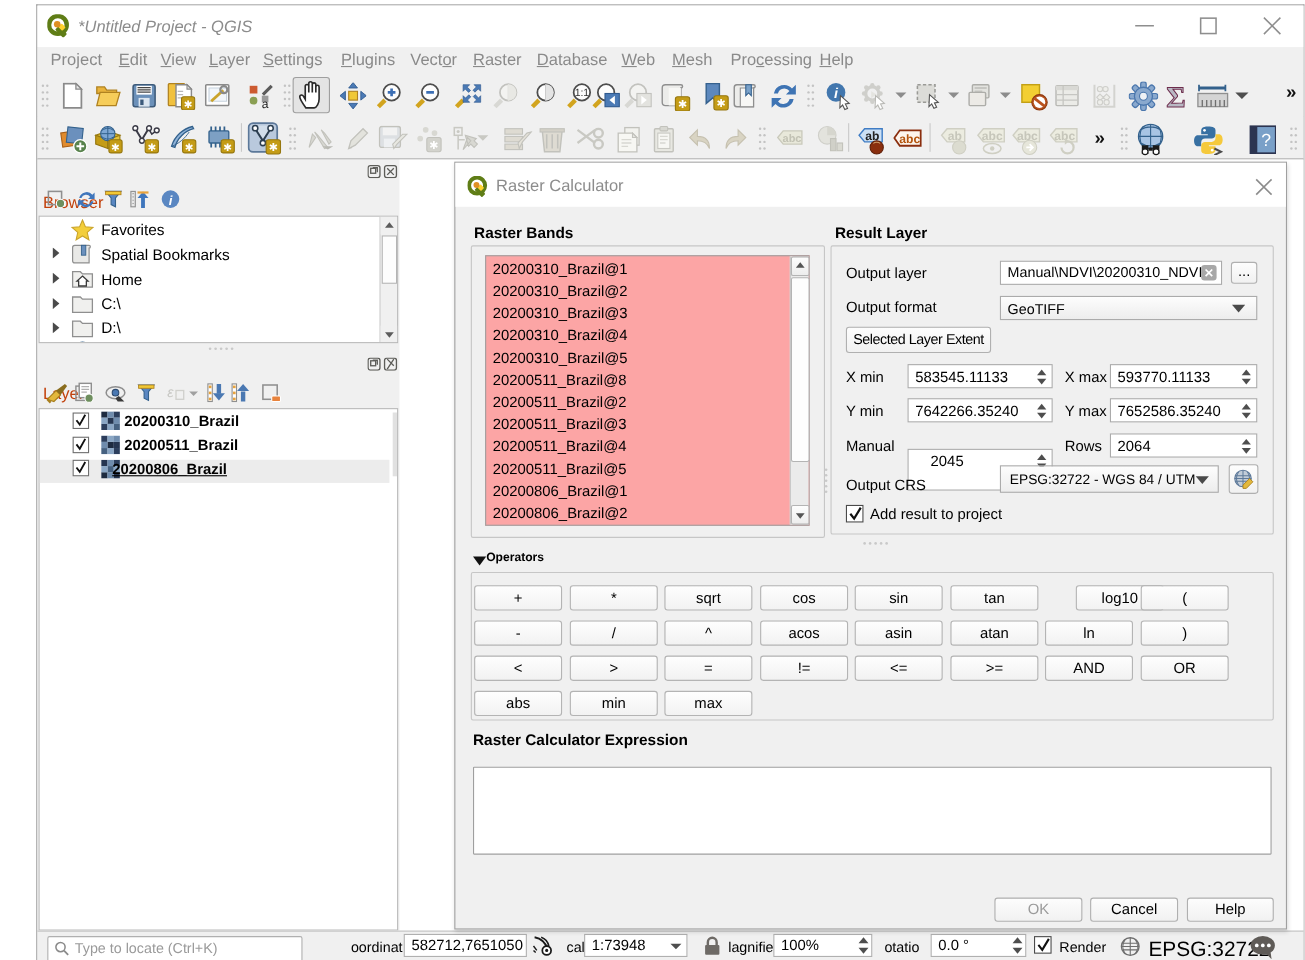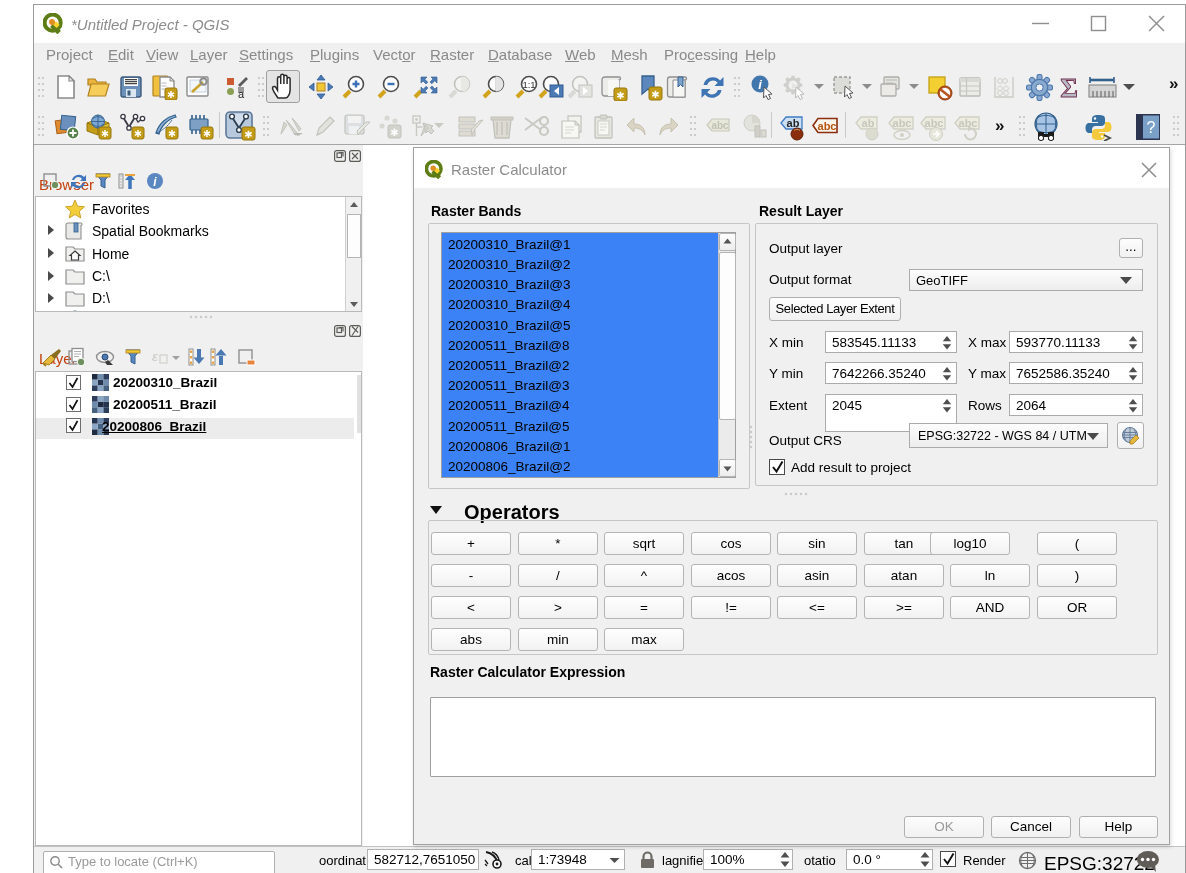--- a/index.html
+++ b/index.html
@@ -822,21 +822,21 @@
           <rect x="13.5" y="9.2" width="6" height="5.2" rx="1" transform="rotate(45 14 11)" fill="#ffd32e"></rect>
           <circle cx="10.3" cy="10.3" r="3.4" fill="#e08f24"></circle>
         </svg>
         <div class="abs" style="left:37px;top:13px;font-size:15px;color:#8c8c8c">Raster Calculator</div>
         <svg class="abs" style="left:726px;top:13px" width="18" height="18">
             <path d="M2 2l14 14M16 2L2 16" stroke="#8c8c8c" stroke-width="1.5"></path>
           </svg>
       </div>
       <div class="lbl bold" style="left:17px;top:55px;font-size:14px">Raster Bands</div>
       <div class="gframe" style="left:14px;top:75px;width:322px;height:266px"></div>
-      <div class="abs" style="left:27px;top:84px;width:295px;height:246px;background:#3b82f6;border:1px solid #9f9f9f">
+      <div class="abs" style="left:27px;top:84px;width:295px;height:246px;background:#fca5a5;border:1px solid #9f9f9f">
         <div class="lbl li" style="left:6px;top:4px">20200310_Brazil@1</div>
         <div class="lbl li" style="left:6px;top:24px">20200310_Brazil@2</div>
         <div class="lbl li" style="left:6px;top:44px">20200310_Brazil@3</div>
         <div class="lbl li" style="left:6px;top:64px">20200310_Brazil@4</div>
         <div class="lbl li" style="left:6px;top:85px">20200310_Brazil@5</div>
         <div class="lbl li" style="left:6px;top:105px">20200511_Brazil@8</div>
         <div class="lbl li" style="left:6px;top:125px">20200511_Brazil@2</div>
         <div class="lbl li" style="left:6px;top:145px">20200511_Brazil@3</div>
         <div class="lbl li" style="left:6px;top:165px">20200511_Brazil@4</div>
         <div class="lbl li" style="left:6px;top:186px">20200511_Brazil@5</div>
@@ -848,20 +848,25 @@
               </svg></div>
           <div class="abs" style="left:0;top:19px;width:17px;height:168px;background:#fdfdfd;border:1px solid #b4b4b4;border-radius:2px"></div>
           <div class="abs" style="left:0;bottom:0;width:17px;height:18px;background:linear-gradient(#fdfdfd,#ededed);border:1px solid #b4b4b4;border-radius:2px"><svg width="15" height="16">
                 <path d="M7.5 11.5l-4-5h8z" fill="#555"></path>
               </svg></div>
         </div>
       </div>
       <div class="lbl bold" style="left:345px;top:55px;font-size:14px">Result Layer</div>
       <div class="gframe" style="left:341px;top:75px;width:403px;height:263px"></div>
       <div class="lbl" style="left:355px;top:93px">Output layer</div>
+      <div class="field" style="left:495px;top:89px;width:202px;height:22px;padding:2px 22px 0 6px">Manual\NDVI\20200310_NDVI
+        <div class="abs" style="right:4px;top:3px;width:14px;height:14px;background:#a8a8a8;border-radius:3px"><svg width="14" height="14">
+              <path d="M4 4l6 6M10 4l-6 6" stroke="#fff" stroke-width="1.6"></path>
+            </svg></div>
+      </div>
       <div class="btn" style="left:705px;top:90px;width:24px;height:20px;line-height:16px">...</div>
       <div class="lbl" style="left:355px;top:124px">Output format</div>
       <div class="combo" style="left:495px;top:121px;width:234px;height:22px;padding:3px 24px 0 6px">GeoTIFF<div class="darr" style="right:10px;top:7px"></div></div>
       <div class="btn" style="left:355px;top:149px;width:132px;height:24px;line-height:22px;font-size:13px;letter-spacing:-0.4px;white-space:nowrap">Selected Layer Extent</div>
       <div class="lbl" style="left:355px;top:187px">X min</div>
       <div class="spin" style="left:411px;top:183px;width:132px;height:22px;padding:3px 0 0 6px">583545.11133<svg class="spinarr" width="12" height="17">
             <path d="M6 2l4.2 5.2H1.8z" fill="#4e4e4e"></path>
             <path d="M6 15.5l4.2-5.2H1.8z" fill="#4e4e4e"></path>
           </svg></div>
       <div class="lbl" style="left:554px;top:187px">X max</div>
@@ -872,22 +877,22 @@
       <div class="lbl" style="left:355px;top:218px">Y min</div>
       <div class="spin" style="left:411px;top:214px;width:132px;height:22px;padding:3px 0 0 6px">7642266.35240<svg class="spinarr" width="12" height="17">
             <path d="M6 2l4.2 5.2H1.8z" fill="#4e4e4e"></path>
             <path d="M6 15.5l4.2-5.2H1.8z" fill="#4e4e4e"></path>
           </svg></div>
       <div class="lbl" style="left:554px;top:218px">Y max</div>
       <div class="spin" style="left:595px;top:214px;width:134px;height:22px;padding:3px 0 0 6px">7652586.35240<svg class="spinarr" width="12" height="17">
             <path d="M6 2l4.2 5.2H1.8z" fill="#4e4e4e"></path>
             <path d="M6 15.5l4.2-5.2H1.8z" fill="#4e4e4e"></path>
           </svg></div>
-      <div class="lbl" style="left:355px;top:250px">Extent</div>
-      <div class="spin" style="left:411px;top:246px;width:132px;height:38px;padding:3px 0 0 6px">2045<svg class="spinarr" width="12" height="17">
+      <div class="lbl" style="left:355px;top:250px">Manual</div>
+      <div class="spin" style="left:411px;top:260px;width:132px;height:38px;padding:3px 0 0 20px">2045<svg class="spinarr" width="12" height="17">
             <path d="M6 2l4.2 5.2H1.8z" fill="#4e4e4e"></path>
             <path d="M6 15.5l4.2-5.2H1.8z" fill="#4e4e4e"></path>
           </svg></div>
       <div class="lbl" style="left:554px;top:250px">Rows</div>
       <div class="spin" style="left:595px;top:246px;width:134px;height:22px;padding:3px 0 0 6px">2064<svg class="spinarr" width="12" height="17">
             <path d="M6 2l4.2 5.2H1.8z" fill="#4e4e4e"></path>
             <path d="M6 15.5l4.2-5.2H1.8z" fill="#4e4e4e"></path>
           </svg></div>
       <div class="lbl" style="left:355px;top:285px">Output CRS</div>
       <div class="combo" style="left:495px;top:275px;width:199px;height:25px;padding:5px 18px 0 8px;font-size:12.5px">EPSG:32722 - WGS 84 / UTM<div class="darr" style="right:8px;top:9px"></div></div>
@@ -915,29 +920,29 @@
             <circle cx="2" cy="3" r="1.2"></circle>
             <circle cx="7" cy="3" r="1.2"></circle>
             <circle cx="12" cy="3" r="1.2"></circle>
             <circle cx="17" cy="3" r="1.2"></circle>
             <circle cx="22" cy="3" r="1.2"></circle>
           </g>
         </svg>
       <svg class="abs" style="left:16px;top:357px" width="12" height="10">
           <path d="M0 1h12l-6 8z" fill="#111"></path>
         </svg>
-      <div class="lbl bold" style="left:50px;top:353px;font-size:20px">Operators</div>
+      <div class="lbl bold" style="left:28px;top:353px;font-size:11px">Operators</div>
       <div class="gframe" style="left:14px;top:372px;width:730px;height:135px"></div>
       <div class="opbtn" style="left:17px;top:384px">+</div>
       <div class="opbtn" style="left:104px;top:384px">*</div>
       <div class="opbtn" style="left:190px;top:384px">sqrt</div>
       <div class="opbtn" style="left:277px;top:384px">cos</div>
       <div class="opbtn" style="left:363px;top:384px">sin</div>
       <div class="opbtn" style="left:450px;top:384px">tan</div>
-      <div class="opbtn" style="left:516px;top:384px">log10</div>
+      <div class="opbtn" style="left:564px;top:384px">log10</div>
       <div class="opbtn" style="left:623px;top:384px">(</div>
       <div class="opbtn" style="left:17px;top:416px">-</div>
       <div class="opbtn" style="left:104px;top:416px">/</div>
       <div class="opbtn" style="left:190px;top:416px">^</div>
       <div class="opbtn" style="left:277px;top:416px">acos</div>
       <div class="opbtn" style="left:363px;top:416px">asin</div>
       <div class="opbtn" style="left:450px;top:416px">atan</div>
       <div class="opbtn" style="left:536px;top:416px">ln</div>
       <div class="opbtn" style="left:623px;top:416px">)</div>
       <div class="opbtn" style="left:17px;top:448px">&lt;</div>

